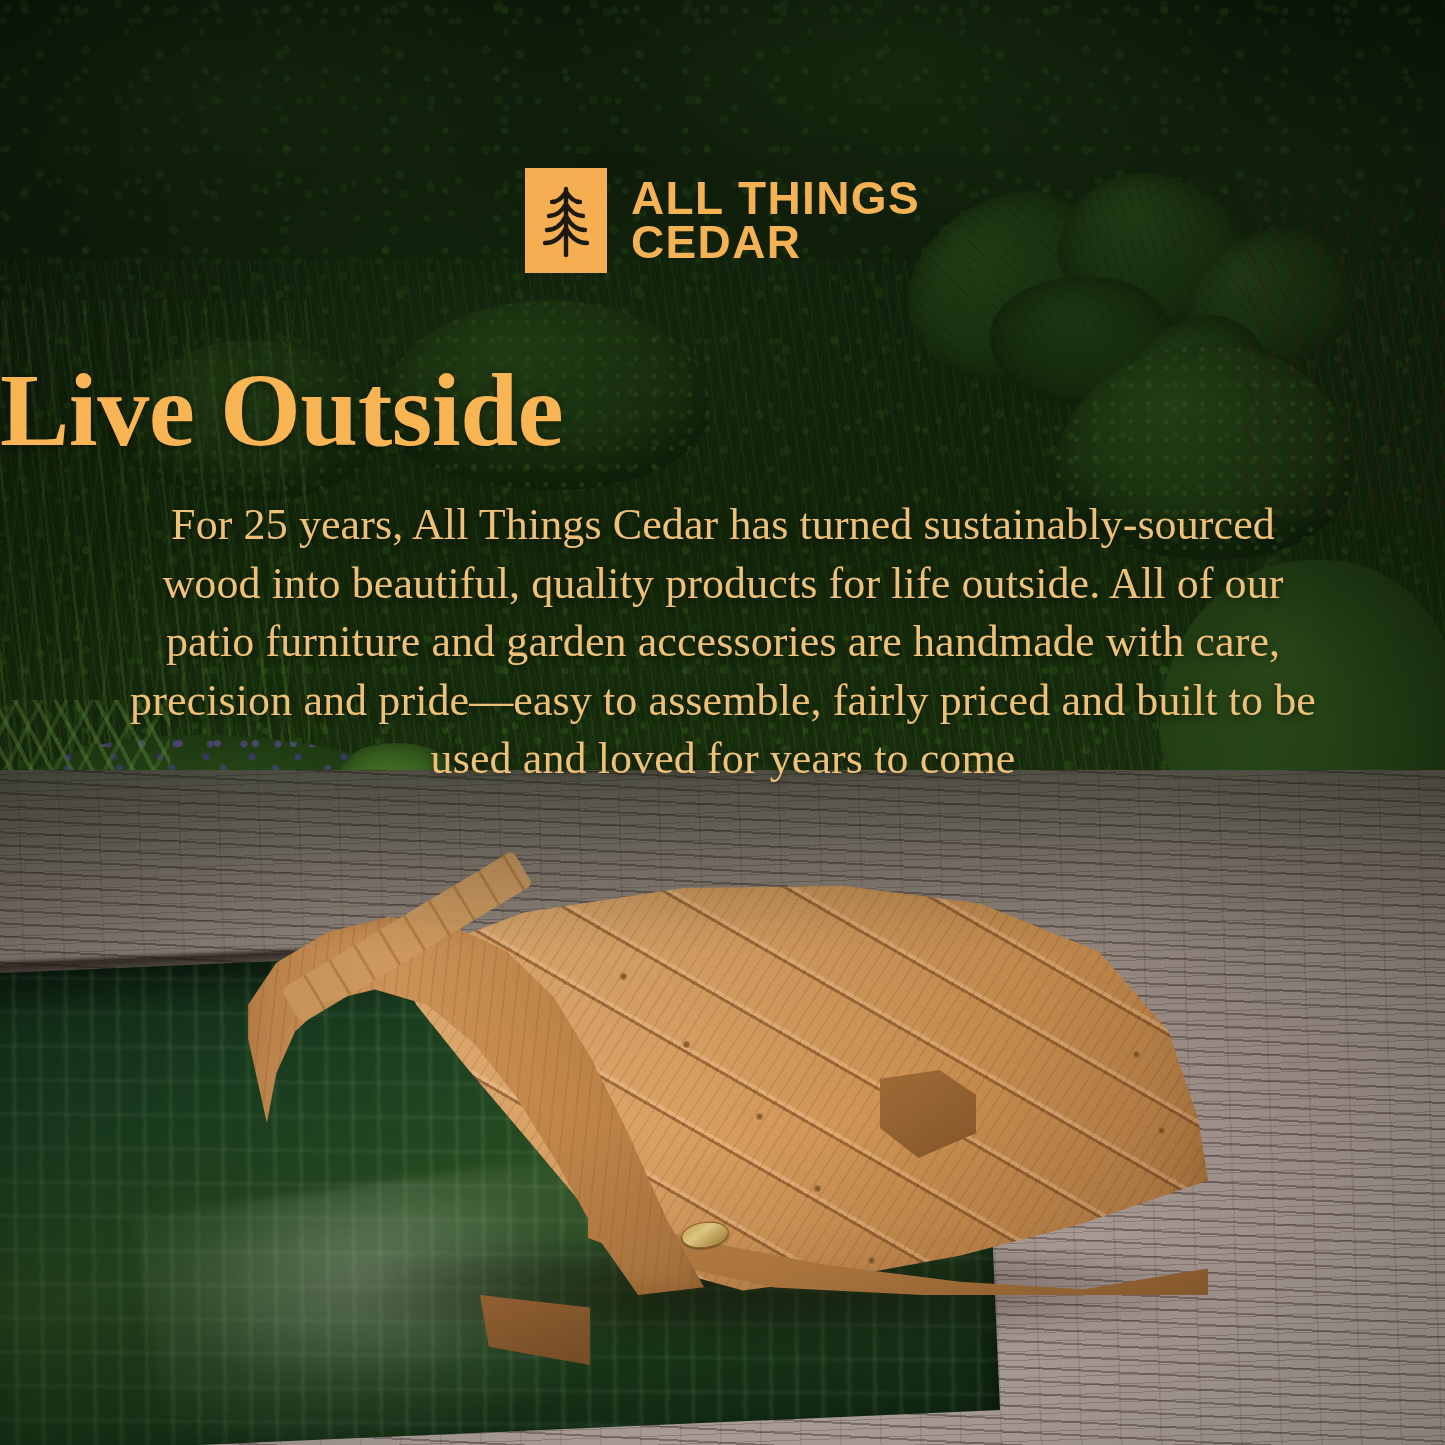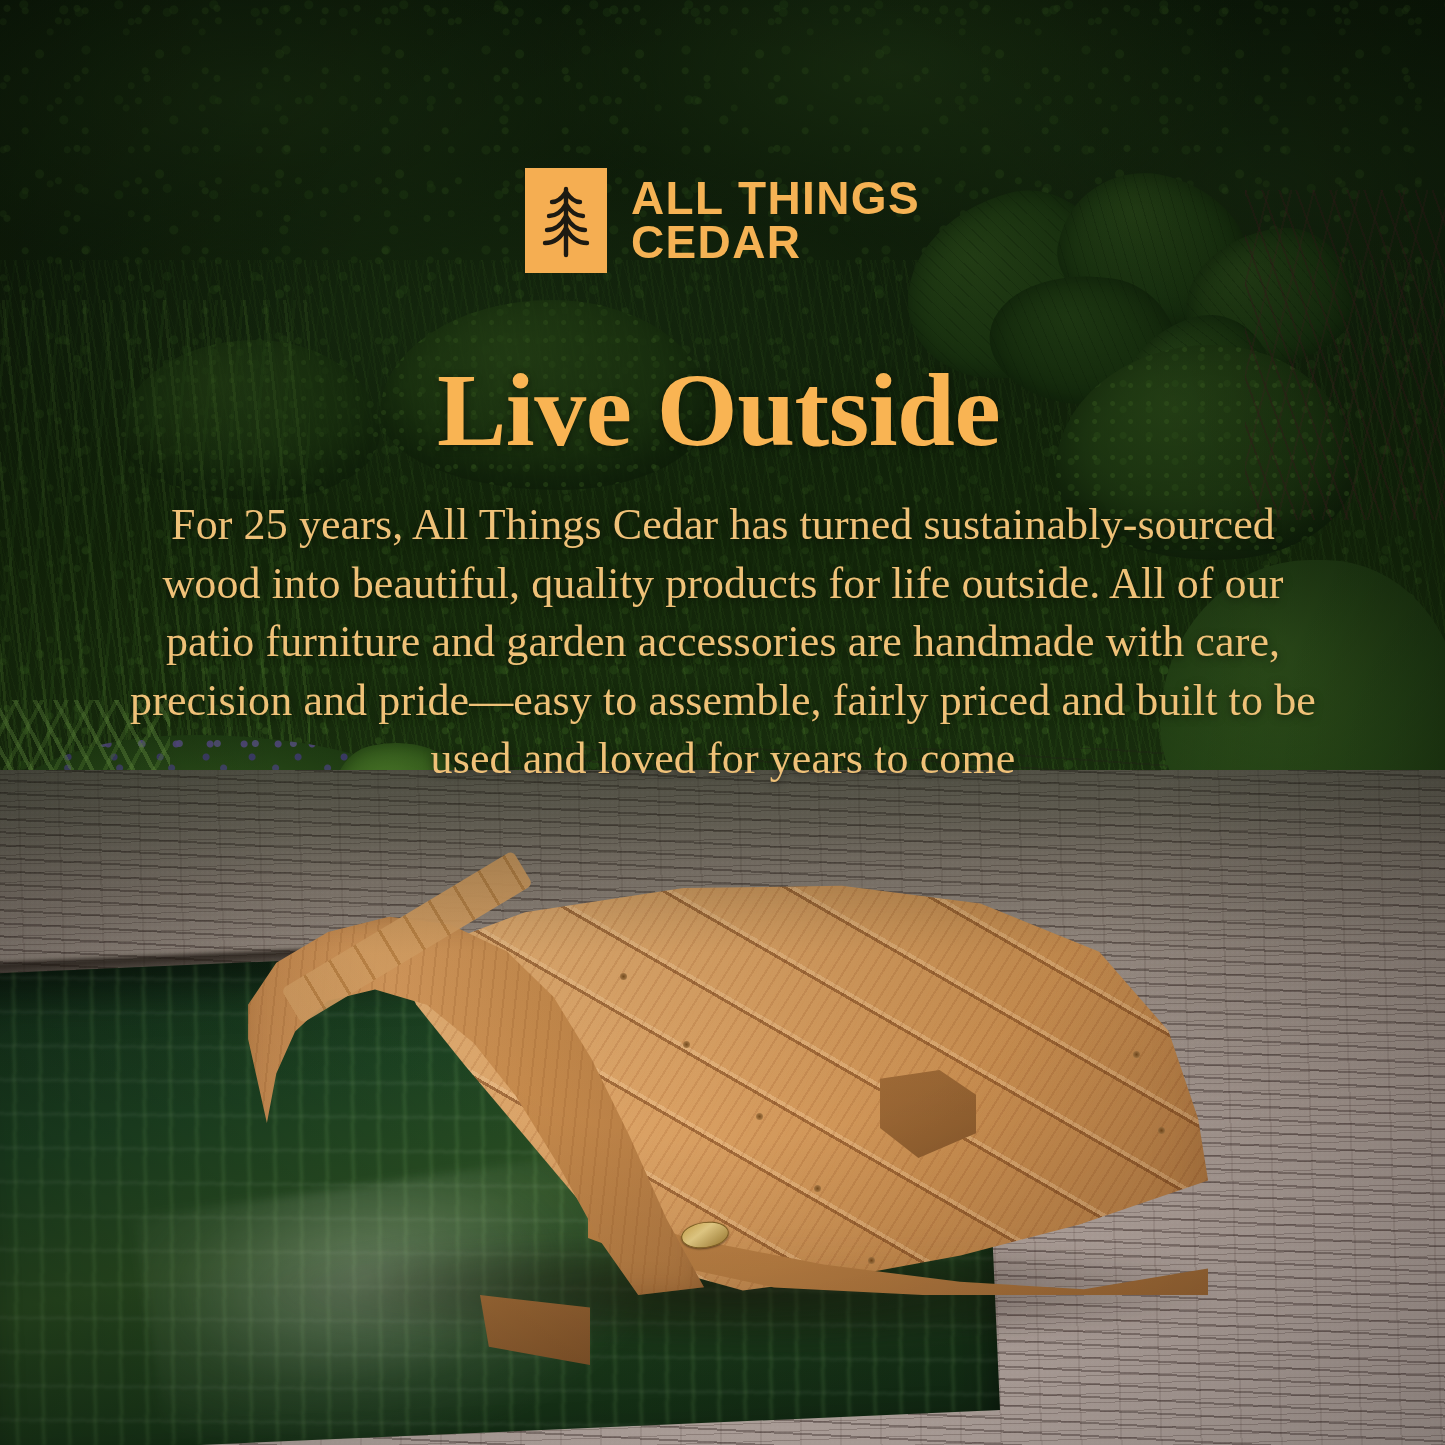--- a/index.html
+++ b/index.html
@@ -364,21 +364,20 @@
     letter-spacing:1.4px;
     color:#F5B254;
     font-size:46px;
     font-family:"Liberation Sans", sans-serif;
     text-transform:uppercase;
   }
   .logo-words span{ display:block; }
 
   .headline{
     position:absolute; left:0; right:8px; top:358px;
-    text-align:center;
     font-family:"Liberation Serif", serif;
     font-weight:700;
     font-size:104px;
     letter-spacing:-0.5px;
     color:#F9B453;
     text-shadow:0 2px 10px rgba(0,0,0,.45);
     line-height:1;
   }
 
   .body-copy{

